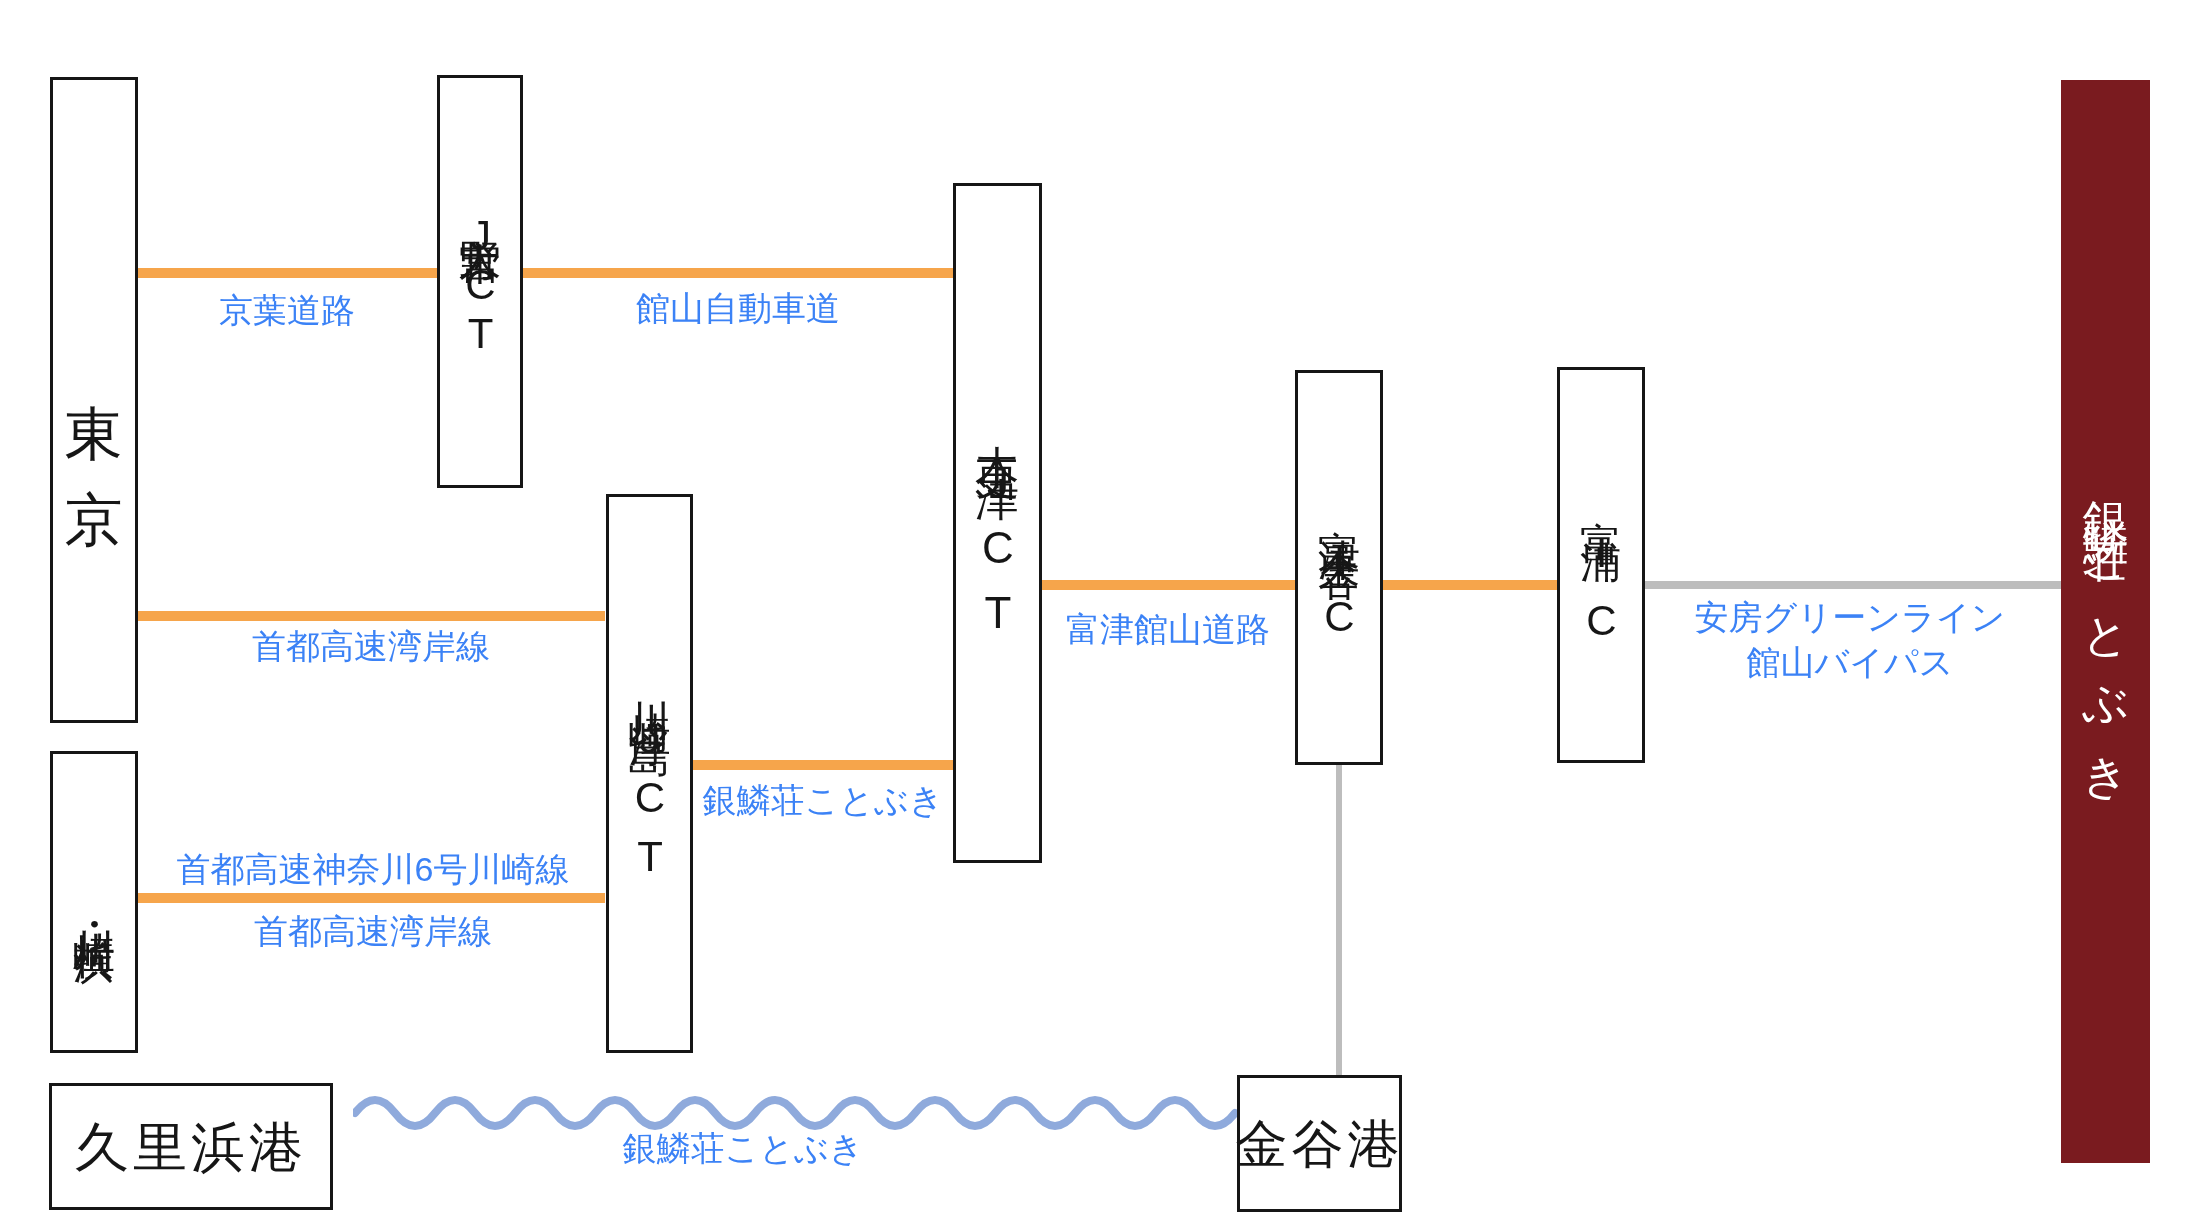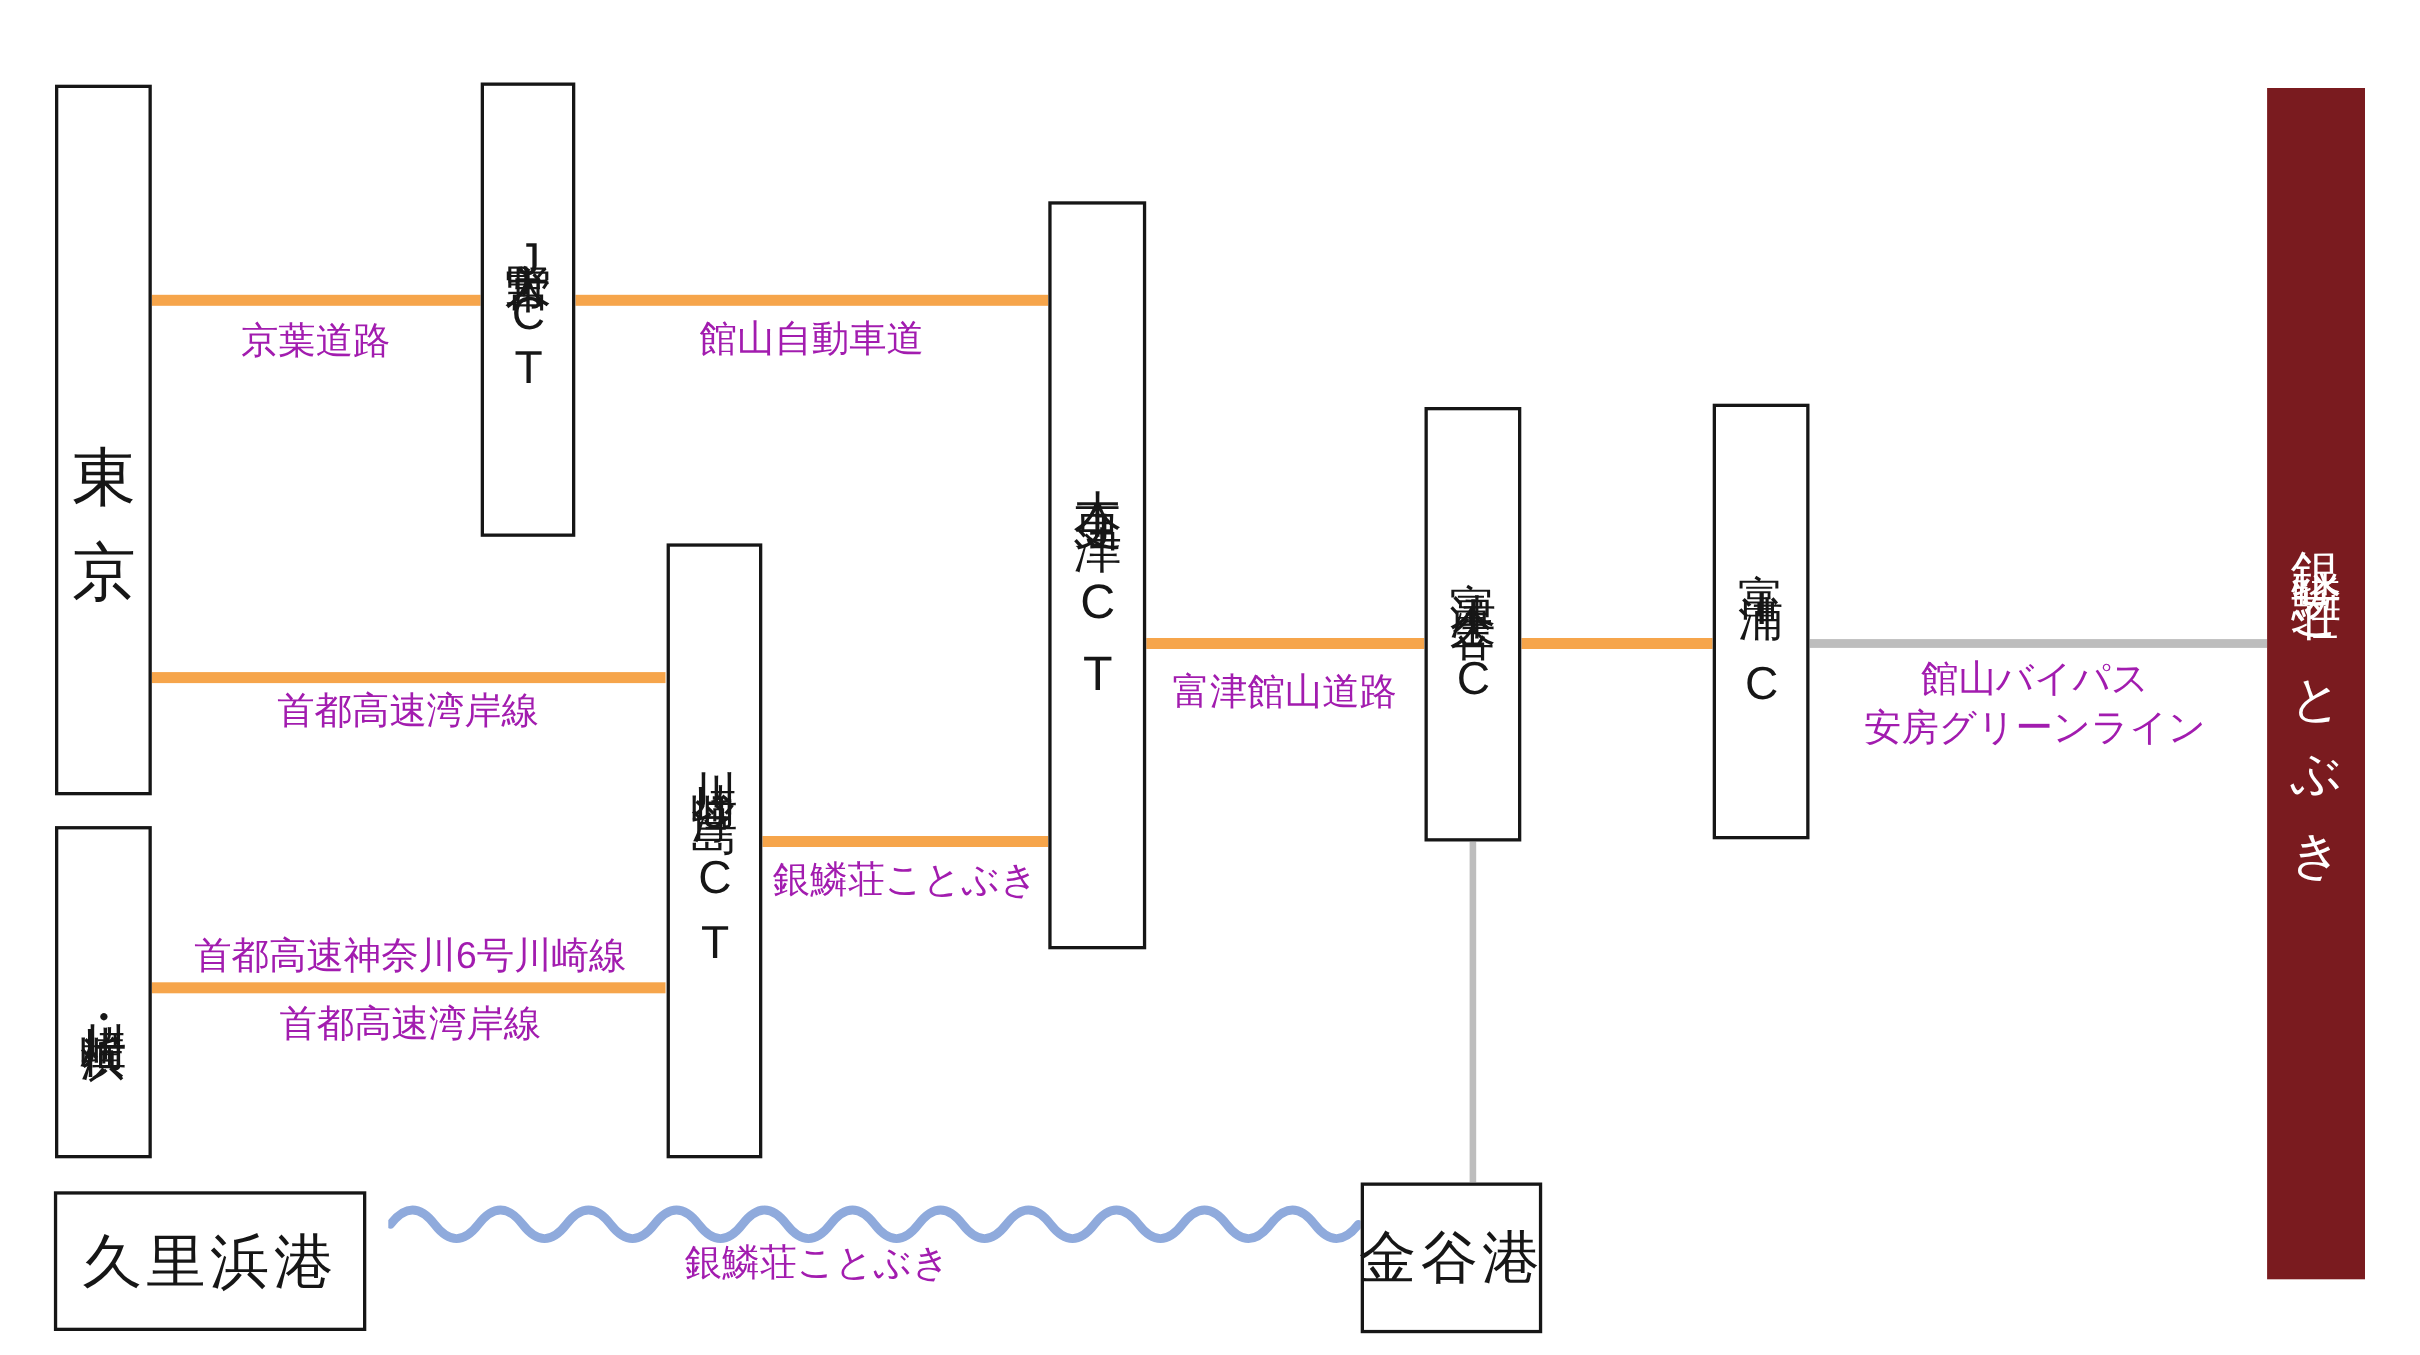--- a/index.html
+++ b/index.html
@@ -43,21 +43,21 @@
     left:2061px;top:80px;width:89px;height:1083px;border:none;
     background:var(--destination-bg,#7A1B1F);color:var(--destination-text,#fff);
   }
   .n-destination .vlabel{
     font-family:"Liberation Serif",serif;
     font-size:46px;letter-spacing:17px;margin-bottom:-17px;
   }
   
   .rlabel{
     position:absolute;transform:translate(-50%,-50%);
-    font-size:34px;white-space:nowrap;line-height:1;color:#a21caf;
+    font-size:34px;white-space:nowrap;line-height:1;color:#3b82f6;
   }
   .l-keiyo{left:287px;top:310px;}
   .l-tateyama-expwy{left:738px;top:308px;}
   .l-wangan-tokyo{left:371px;top:646px;}
   .l-aqualine{left:823px;top:800px;}
   .l-kanagawa6{left:373px;top:869px;}
   .l-wangan-kawasaki{left:373px;top:931px;}
   .l-futtsu-tateyama{left:1168px;top:629px;text-align:right;}
   .l-bypass{left:1850px;top:640px;text-align:center;line-height:45px;}
   .l-ferry{left:743px;top:1148px;}
@@ -83,22 +83,22 @@
   </svg>
 
   <div class="rlabel l-keiyo">京葉道路</div>
   <div class="rlabel l-tateyama-expwy">館山自動車道</div>
   <div class="rlabel l-wangan-tokyo">首都高速湾岸線</div>
   <div class="rlabel l-kanagawa6">首都高速神奈川6号川崎線</div>
   <div class="rlabel l-wangan-kawasaki">首都高速湾岸線</div>
   <div class="rlabel l-aqualine">銀鱗荘ことぶき</div>
   <div class="rlabel l-futtsu-tateyama">富津館山道路</div>
   <div class="rlabel l-bypass">
+    <div>安房グリーンライン</div>
     <div>館山バイパス</div>
-    <div>安房グリーンライン</div>
   </div>
   <div class="rlabel l-ferry">銀鱗荘ことぶき</div>
 
   <div class="node n-tokyo">
     <span class="vlabel">東京</span>
   </div>
   <div class="node n-kawayoko">
     <span class="vlabel">川崎・横浜</span>
   </div>
   <div class="node n-kurihama">

